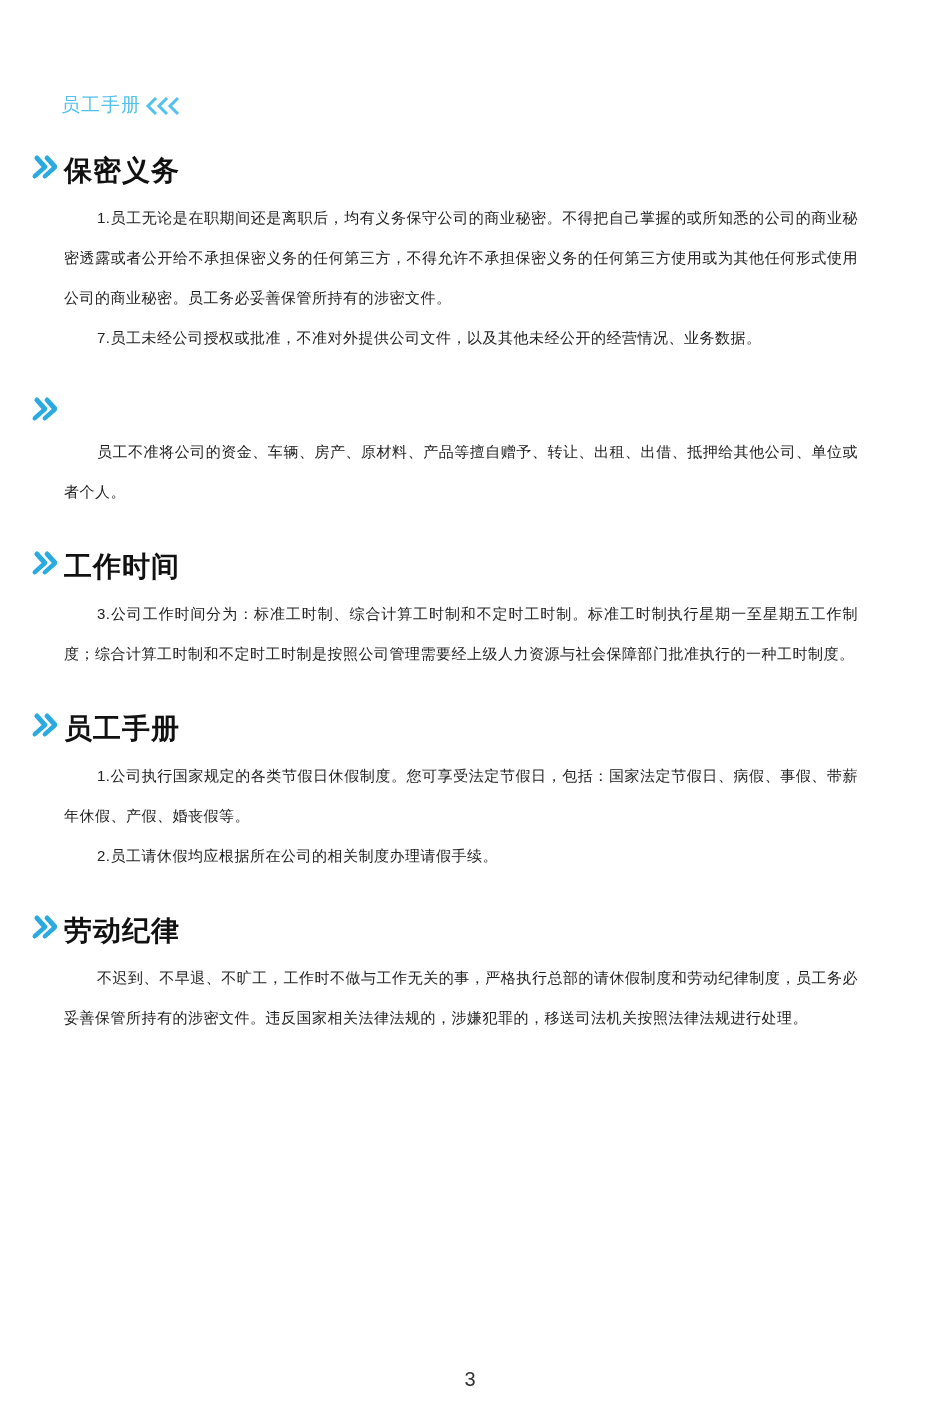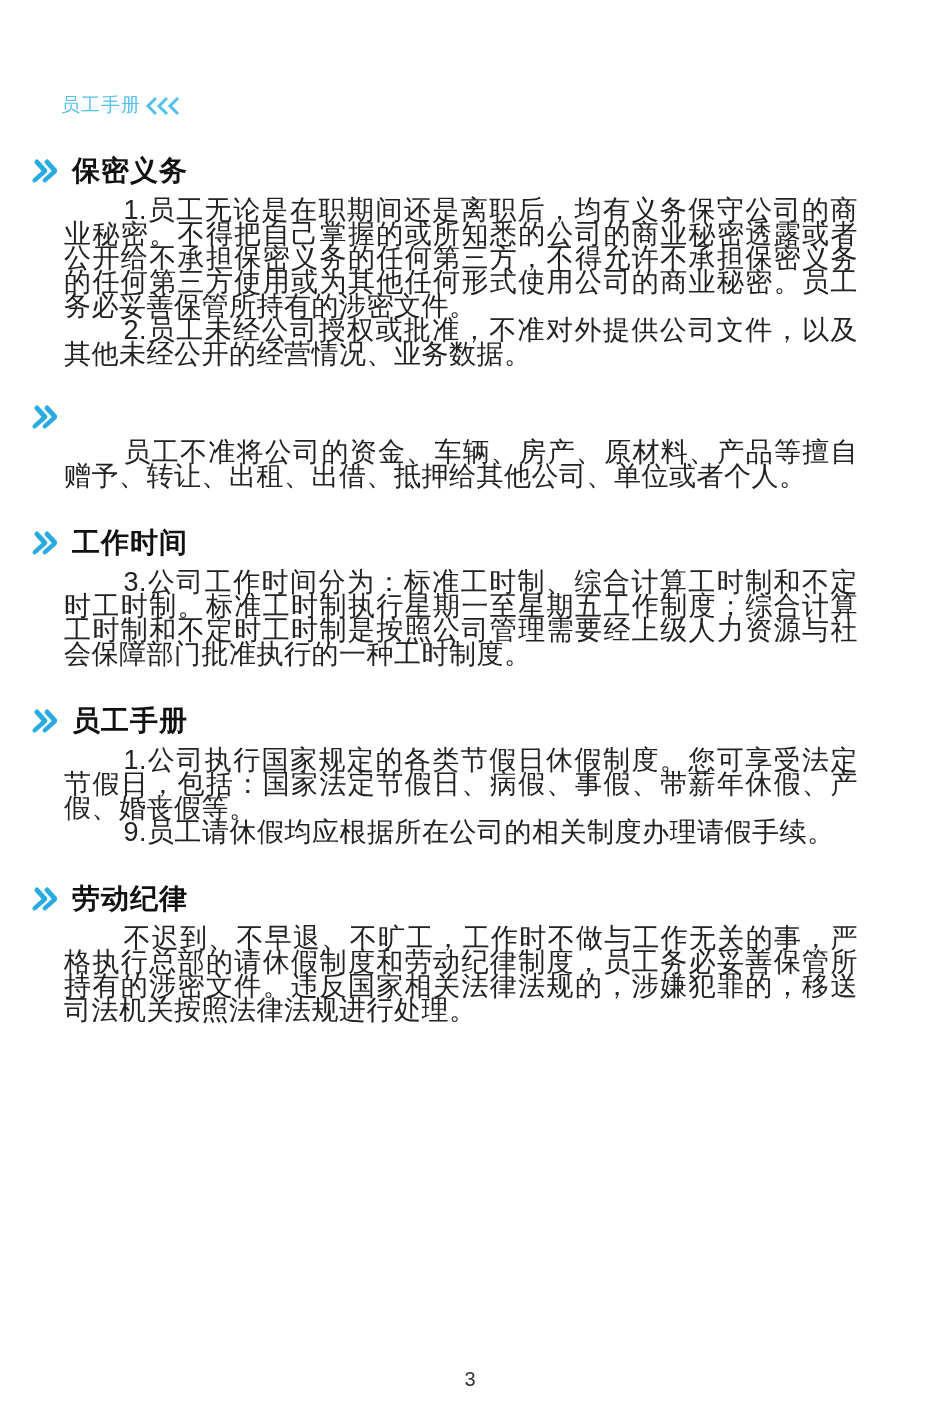--- a/index.html
+++ b/index.html
@@ -30,42 +30,41 @@
     font-size: 19px;
     letter-spacing: 1px;
   }
   .doc-header .mark { display: inline-flex; margin-top: 2px; }
 
   
   .section { margin-bottom: 0; }
   .section + .section { margin-top: 38px; }
   .section-heading {
     display: flex;
-    align-items: center;
-    gap: 15px;
+    gap: 7px;
     margin-left: -31px;
     margin-bottom: 10px;
   }
   .chevron-icon {
     display: inline-flex;
     width: 24px;
     height: 26px;
     transform: skewX(-6deg);
     flex: 0 0 auto;
   }
   .section-title {
     font-size: 28px;
     line-height: 34px;
     font-weight: bold;
     color: #111111;
     letter-spacing: 1px;
   }
   .section p {
-    font-size: 27px;
-    line-height: 24px;
+    font-size: 15px;
+    line-height: 40px;
     text-align: justify;
     text-indent: 2.2em;
     color: #222222;
     letter-spacing: 0.5px;
   }
   
   .page-footer {
     position: absolute;
     left: 0;
     top: 1336px;
@@ -95,21 +94,21 @@
     <div class="section-heading">
       <span class="chevron-icon">
         <svg width="24" height="26" viewBox="0 0 26 26">
           <path d="M3 3 L13 13 L3 23" fill="none" stroke="#29abe2" stroke-width="5" stroke-linecap="round" stroke-linejoin="round"></path>
           <path d="M14 3 L24 13 L14 23" fill="none" stroke="#29abe2" stroke-width="5" stroke-linecap="round" stroke-linejoin="round"></path>
         </svg>
       </span>
       <span class="section-title">保密义务</span>
     </div>
     <p>1.员工无论是在职期间还是离职后，均有义务保守公司的商业秘密。不得把自己掌握的或所知悉的公司的商业秘密透露或者公开给不承担保密义务的任何第三方，不得允许不承担保密义务的任何第三方使用或为其他任何形式使用公司的商业秘密。员工务必妥善保管所持有的涉密文件。</p>
-    <p>2.员工未经公司授权或批准，不准对外提供公司文件，以及其他未经公开的经营情况、业务数据。</p>
+    <p>7.员工未经公司授权或批准，不准对外提供公司文件，以及其他未经公开的经营情况、业务数据。</p>
   </div>
 
   <div class="section">
     <div class="section-heading">
       <span class="chevron-icon">
         <svg width="24" height="26" viewBox="0 0 26 26">
           <path d="M3 3 L13 13 L3 23" fill="none" stroke="#29abe2" stroke-width="5" stroke-linecap="round" stroke-linejoin="round"></path>
           <path d="M14 3 L24 13 L14 23" fill="none" stroke="#29abe2" stroke-width="5" stroke-linecap="round" stroke-linejoin="round"></path>
         </svg>
       </span>
@@ -134,21 +133,21 @@
     <div class="section-heading">
       <span class="chevron-icon">
         <svg width="24" height="26" viewBox="0 0 26 26">
           <path d="M3 3 L13 13 L3 23" fill="none" stroke="#29abe2" stroke-width="5" stroke-linecap="round" stroke-linejoin="round"></path>
           <path d="M14 3 L24 13 L14 23" fill="none" stroke="#29abe2" stroke-width="5" stroke-linecap="round" stroke-linejoin="round"></path>
         </svg>
       </span>
       <span class="section-title">员工手册</span>
     </div>
     <p>1.公司执行国家规定的各类节假日休假制度。您可享受法定节假日，包括：国家法定节假日、病假、事假、带薪年休假、产假、婚丧假等。</p>
-    <p>9.员工请休假均应根据所在公司的相关制度办理请假手续。</p>
+    <p>2.员工请休假均应根据所在公司的相关制度办理请假手续。</p>
   </div>
 
   <div class="section">
     <div class="section-heading">
       <span class="chevron-icon">
         <svg width="24" height="26" viewBox="0 0 26 26">
           <path d="M3 3 L13 13 L3 23" fill="none" stroke="#29abe2" stroke-width="5" stroke-linecap="round" stroke-linejoin="round"></path>
           <path d="M14 3 L24 13 L14 23" fill="none" stroke="#29abe2" stroke-width="5" stroke-linecap="round" stroke-linejoin="round"></path>
         </svg>
       </span>

